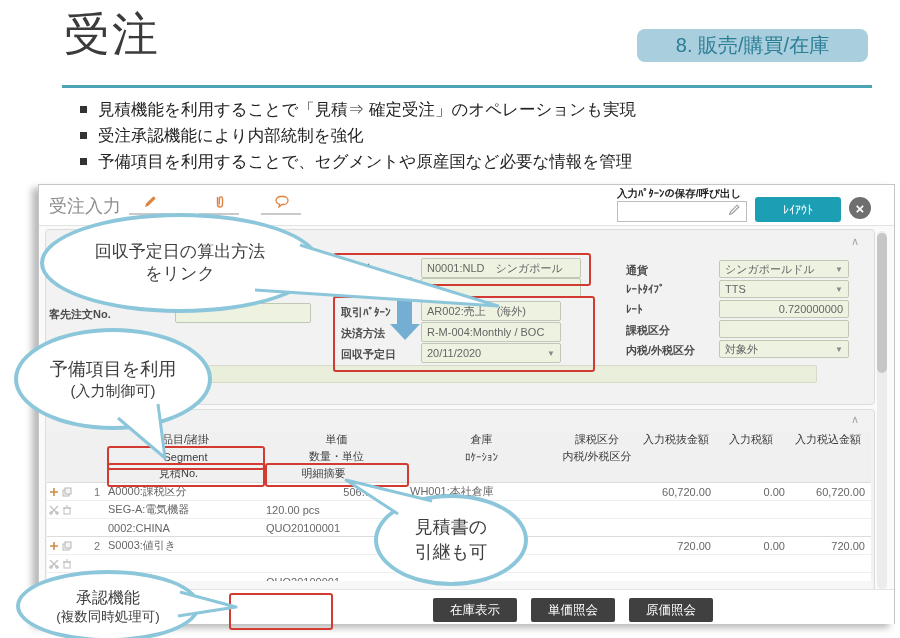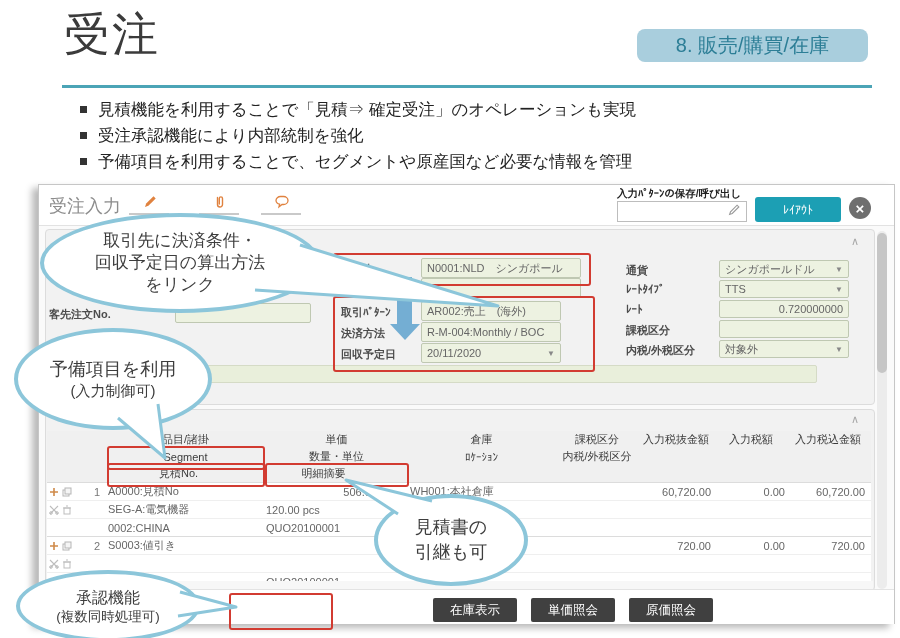--- a/index.html
+++ b/index.html
@@ -260,21 +260,21 @@
       <div class="ci">
         <svg class="rowicon" viewBox="0 0 10 10">
             <path d="M5 1v8M1 5h8" stroke="#cf8a4a" stroke-width="1.6"></path>
           </svg>
         <svg class="rowicon" viewBox="0 0 10 10">
             <rect x="1" y="3" width="6" height="6" fill="none" stroke="#b5b5b5"></rect>
             <rect x="3" y="1" width="6" height="6" fill="#f5f5f5" stroke="#b5b5b5"></rect>
           </svg>
       </div>
       <div class="cn">1</div>
-      <div class="c1">A0000:見積No</div>
+      <div class="c1">A0000:課税区分</div>
       <div class="c2 price">506.00</div>
       <div class="c3">WH001:本社倉庫</div>
       <div class="c4"></div>
       <div class="c5">60,720.00</div>
       <div class="c6">0.00</div>
       <div class="c7">60,720.00</div>
     </div>
     <div class="trow tdr sub">
       <div class="ci">
         <svg class="rowicon" viewBox="0 0 10 10">
@@ -390,21 +390,20 @@
         <span>ﾒﾓ情報</span>
       </div>
     <div class="abtn dark" style="left:772px;width:76px;">
         <span>保存</span>
       </div>
     <div class="approve-outline"></div>
   </div>
 </div>
 
 <div class="callout co1">
-  <div>取引先に決済条件・</div>
   <div>回収予定日の算出方法</div>
   <div>をリンク</div>
 </div>
 <div class="callout co2">
   <div class="l1">予備項目を利用</div>
   <div class="l2">(入力制御可)</div>
 </div>
 <div class="callout co3">
   <div>見積書の</div>
   <div>引継も可</div>

